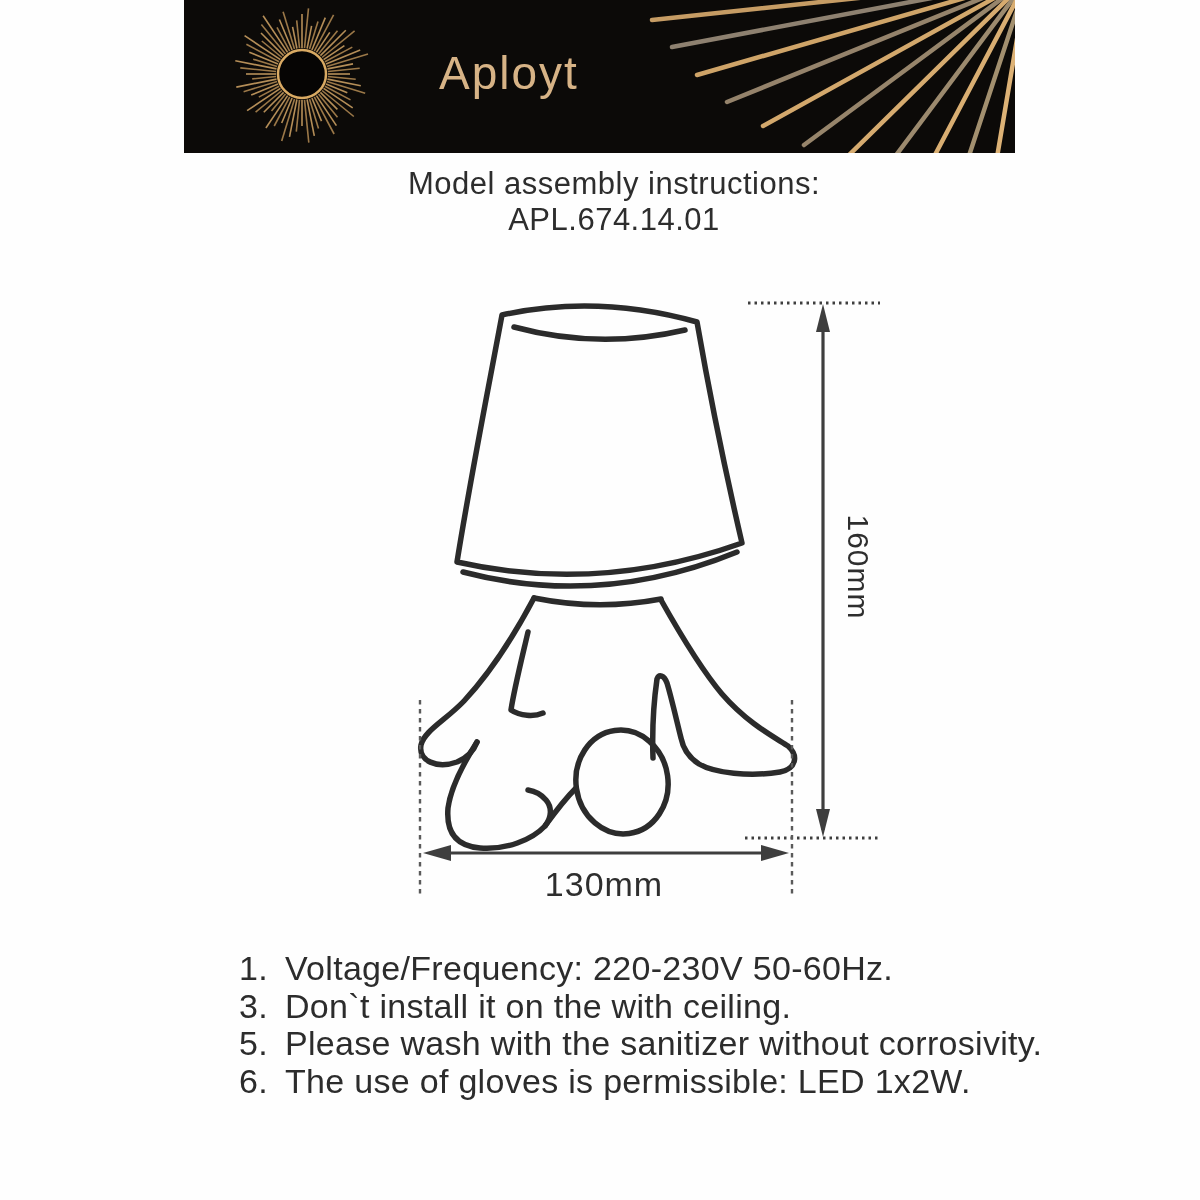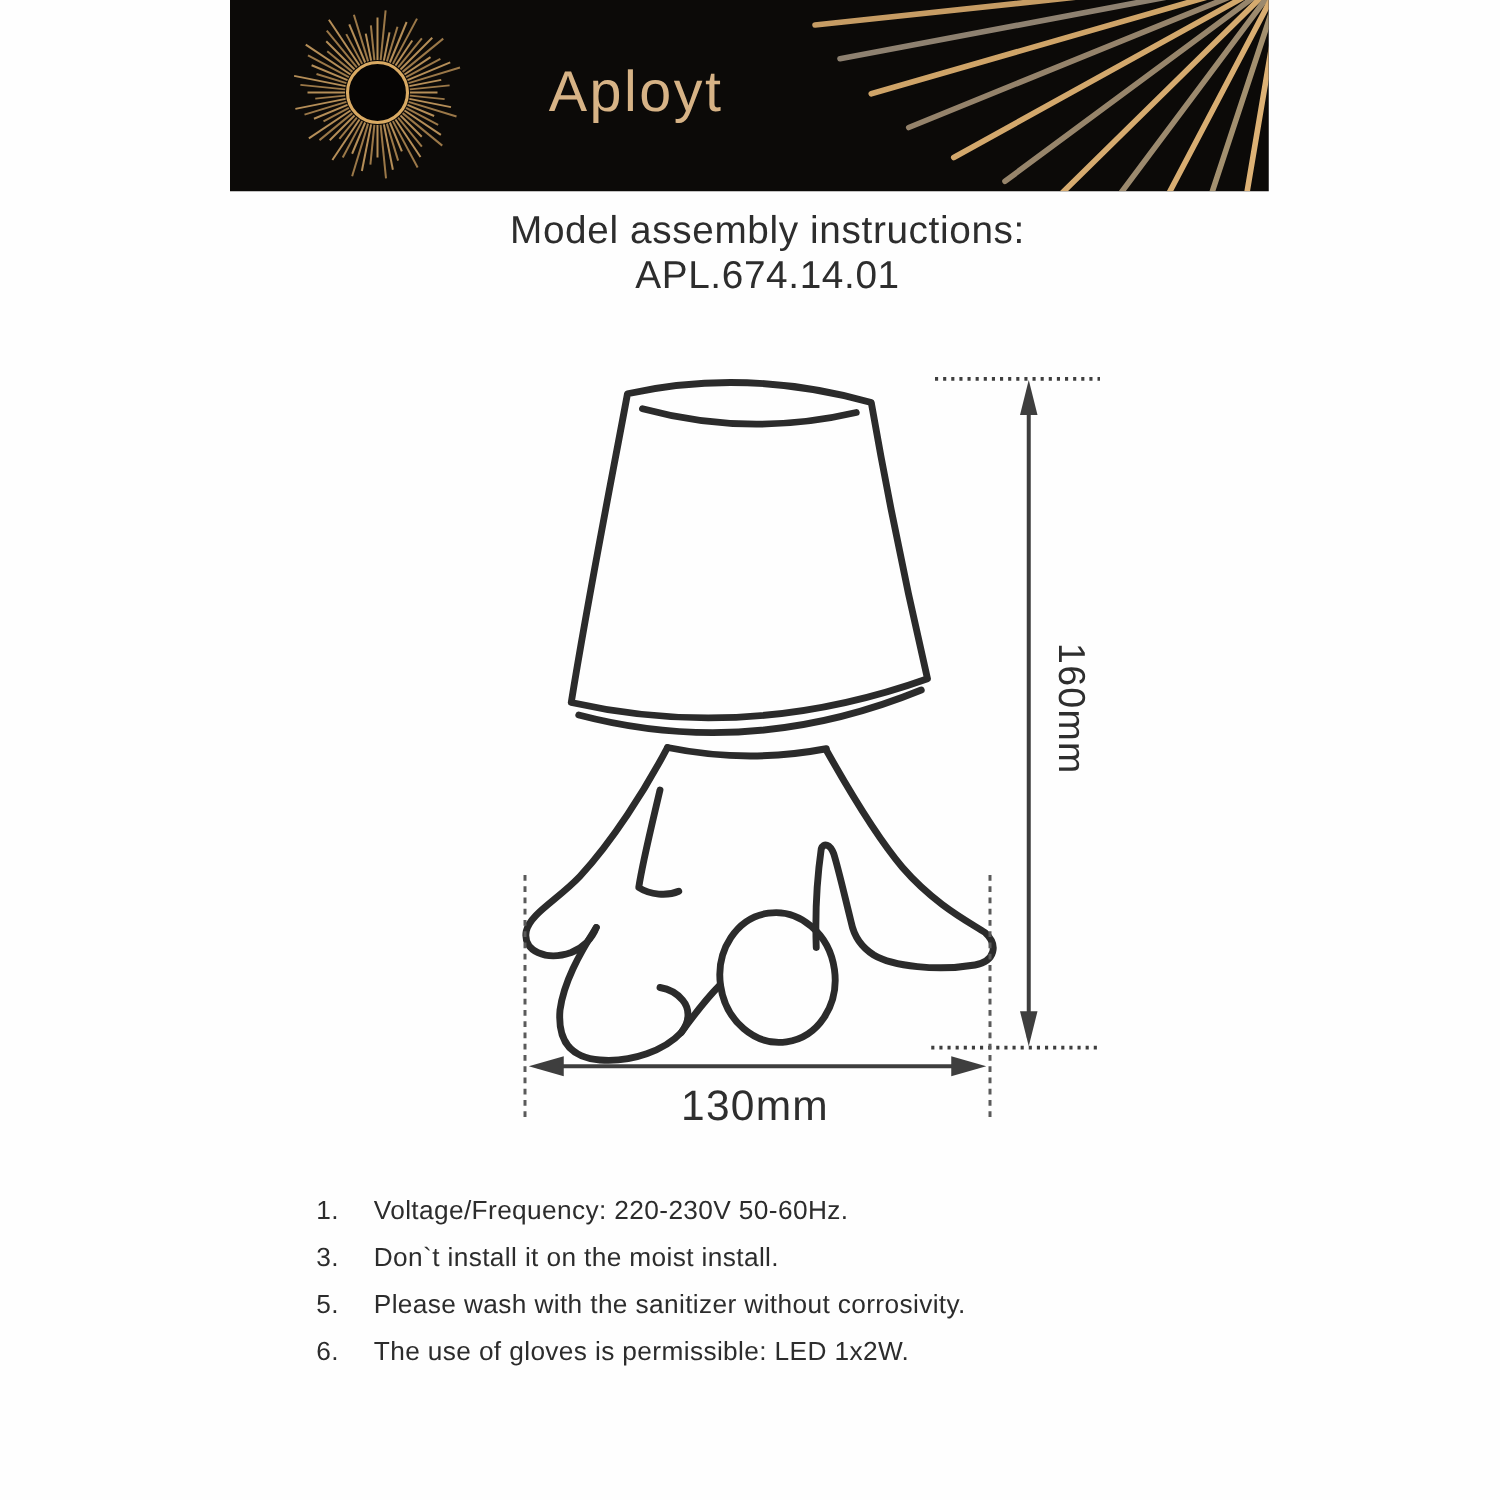--- a/index.html
+++ b/index.html
@@ -36,22 +36,22 @@
   .diagram { position: absolute; left: 0; top: 280px; }
   .lamp-stroke { fill: none; stroke: #2b2b2b; stroke-width: 5.5; stroke-linecap: round; stroke-linejoin: round; }
   .dim-stroke  { fill: none; stroke: #3e3e3e; stroke-width: 3.2; }
   .dim-dot     { fill: none; stroke: #3e3e3e; stroke-width: 3; stroke-dasharray: 2.5 4; }
   .dim-dash    { fill: none; stroke: #5a5a5a; stroke-width: 2.4; stroke-dasharray: 4.5 4.5; }
   .dim-arrow   { fill: #3e3e3e; stroke: none; }
   .dim-text    { fill: #2e2e2e; font-family: "Liberation Sans", sans-serif; letter-spacing: 1px; }
 
   
   .list {
-    position: absolute; left: 253px; top: 950px; width: 920px;
-    color: #2c2c2c; font-size: 21px; line-height: 37.5px; letter-spacing: 0.3px;
+    position: absolute; left: 239px; top: 950px; width: 920px;
+    color: #2c2c2c; font-size: 34px; line-height: 37.5px; letter-spacing: 0.3px;
   }
   .list .row { white-space: nowrap; }
   .list .num { display: inline-block; width: 46px; }
 </style>
 </head>
 <body>
 
 <div class="page">
 
   <header class="banner">
@@ -189,21 +189,21 @@
       <polygon class="dim-arrow" points="789,573 761,565 761,581"></polygon>
       <text class="dim-text" x="604" y="616" text-anchor="middle" font-size="34">130mm</text>
     </g>
   </svg>
 
   <div class="list">
     <div class="row">
       <span class="num">1.</span><span class="txt">Voltage/Frequency: 220-230V 50-60Hz.</span>
     </div>
     <div class="row">
-      <span class="num">3.</span><span class="txt">Don`t install it on the moist install.</span>
+      <span class="num">3.</span><span class="txt">Don`t install it on the with ceiling.</span>
     </div>
     <div class="row">
       <span class="num">5.</span><span class="txt">Please wash with the sanitizer without corrosivity.</span>
     </div>
     <div class="row">
       <span class="num">6.</span><span class="txt">The use of gloves is permissible: LED 1x2W.</span>
     </div>
   </div>
 
 </div>

